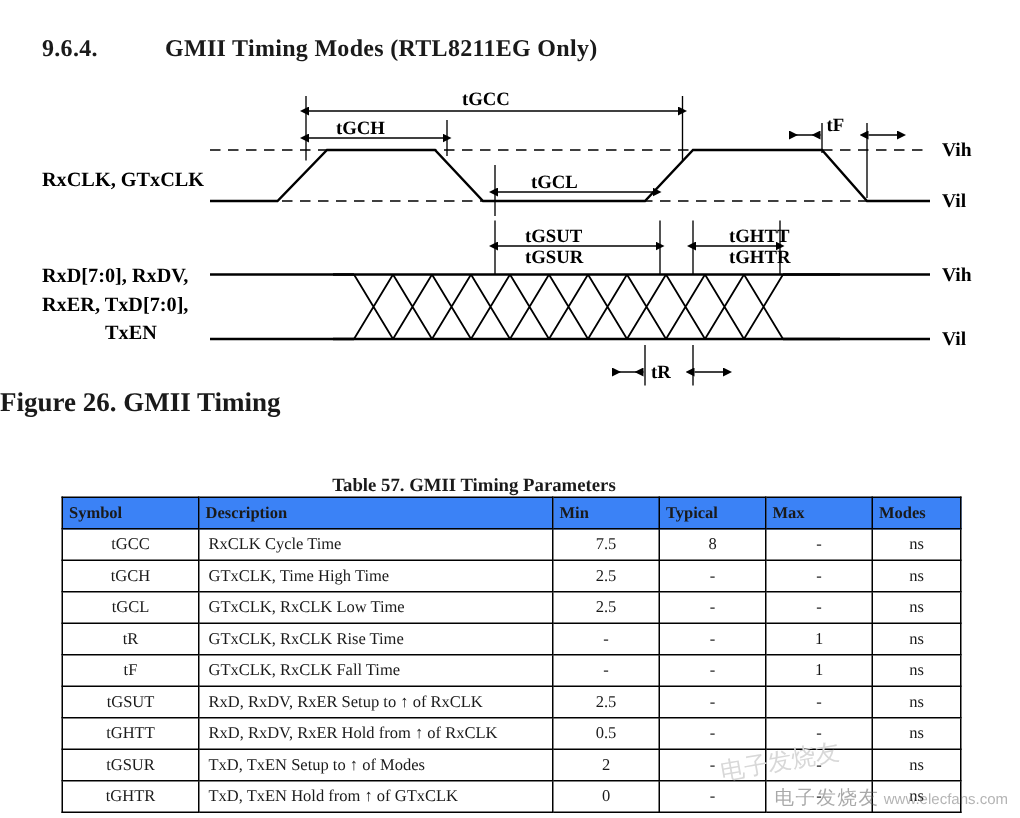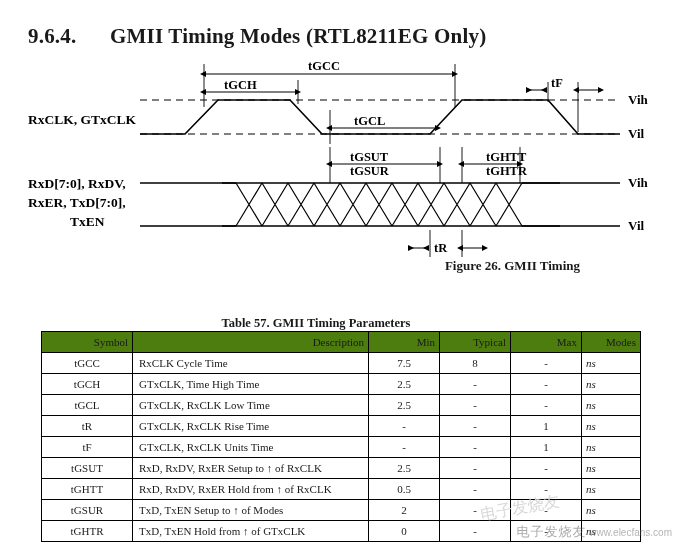--- a/index.html
+++ b/index.html
@@ -16,21 +16,21 @@
     overflow: hidden;
   }
 
   
   .heading {
     position: absolute;
     left: 28px;
     top: 24px;
     font-family: "Liberation Serif", serif;
     font-weight: bold;
-    font-size: 21px;
+    font-size: 16px;
     letter-spacing: 0.2px;
     white-space: nowrap;
   }
   .heading .num {
     display: inline-block;
     width: 82px;
   }
 
   
   .diagram {
@@ -42,22 +42,22 @@
   }
   .diagram svg {
     display: block;
   }
 
   .fig-caption {
     position: absolute;
     left: 0;
     top: 258px;
     width: 580px;
-    text-align: right;
-    font-size: 13px;
+    text-align: left;
+    font-size: 18px;
     font-weight: bold;
     font-family: "Liberation Serif", serif;
   }
 
   
   .table-caption {
     position: absolute;
     left: 0;
     top: 316px;
     width: 632px;
@@ -77,40 +77,40 @@
     font-family: "Liberation Serif", serif;
   }
   table.params th,
   table.params td {
     border: 1px solid #000;
     padding: 2px 4px;
     height: 16px;
     line-height: 14px;
   }
   table.params th {
-    font-weight: normal;
-    text-align: right;
-    background: #4d7c0f;
+    font-weight: bold;
+    text-align: left;
+    background: #3b82f6;
   }
   table.params td.sym {
     text-align: center;
     width: 82px;
   }
   table.params td.desc {
     text-align: left;
     padding-left: 6px;
     margin-left: 34px;
   }
   table.params td.num {
     text-align: center;
     width: 62px;
   }
   table.params td.units {
+    text-align: center;
     width: 50px;
-    font-style: italic;
   }
   table.params th.c-sym { width: 82px; }
   table.params th.c-min { width: 62px; }
   table.params th.c-typ { width: 62px; }
   table.params th.c-max { width: 62px; }
   table.params th.c-units { width: 50px; }
 
   
   .watermark {
     position: absolute;
@@ -278,21 +278,21 @@
     <tr>
       <td class="sym">tR</td>
       <td class="desc">GTxCLK, RxCLK Rise Time</td>
       <td class="num">-</td>
       <td class="num">-</td>
       <td class="num">1</td>
       <td class="units">ns</td>
     </tr>
     <tr>
       <td class="sym">tF</td>
-      <td class="desc">GTxCLK, RxCLK Units Time</td>
+      <td class="desc">GTxCLK, RxCLK Fall Time</td>
       <td class="num">-</td>
       <td class="num">-</td>
       <td class="num">1</td>
       <td class="units">ns</td>
     </tr>
     <tr>
       <td class="sym">tGSUT</td>
       <td class="desc">RxD, RxDV, RxER Setup to ↑ of RxCLK</td>
       <td class="num">2.5</td>
       <td class="num">-</td>

